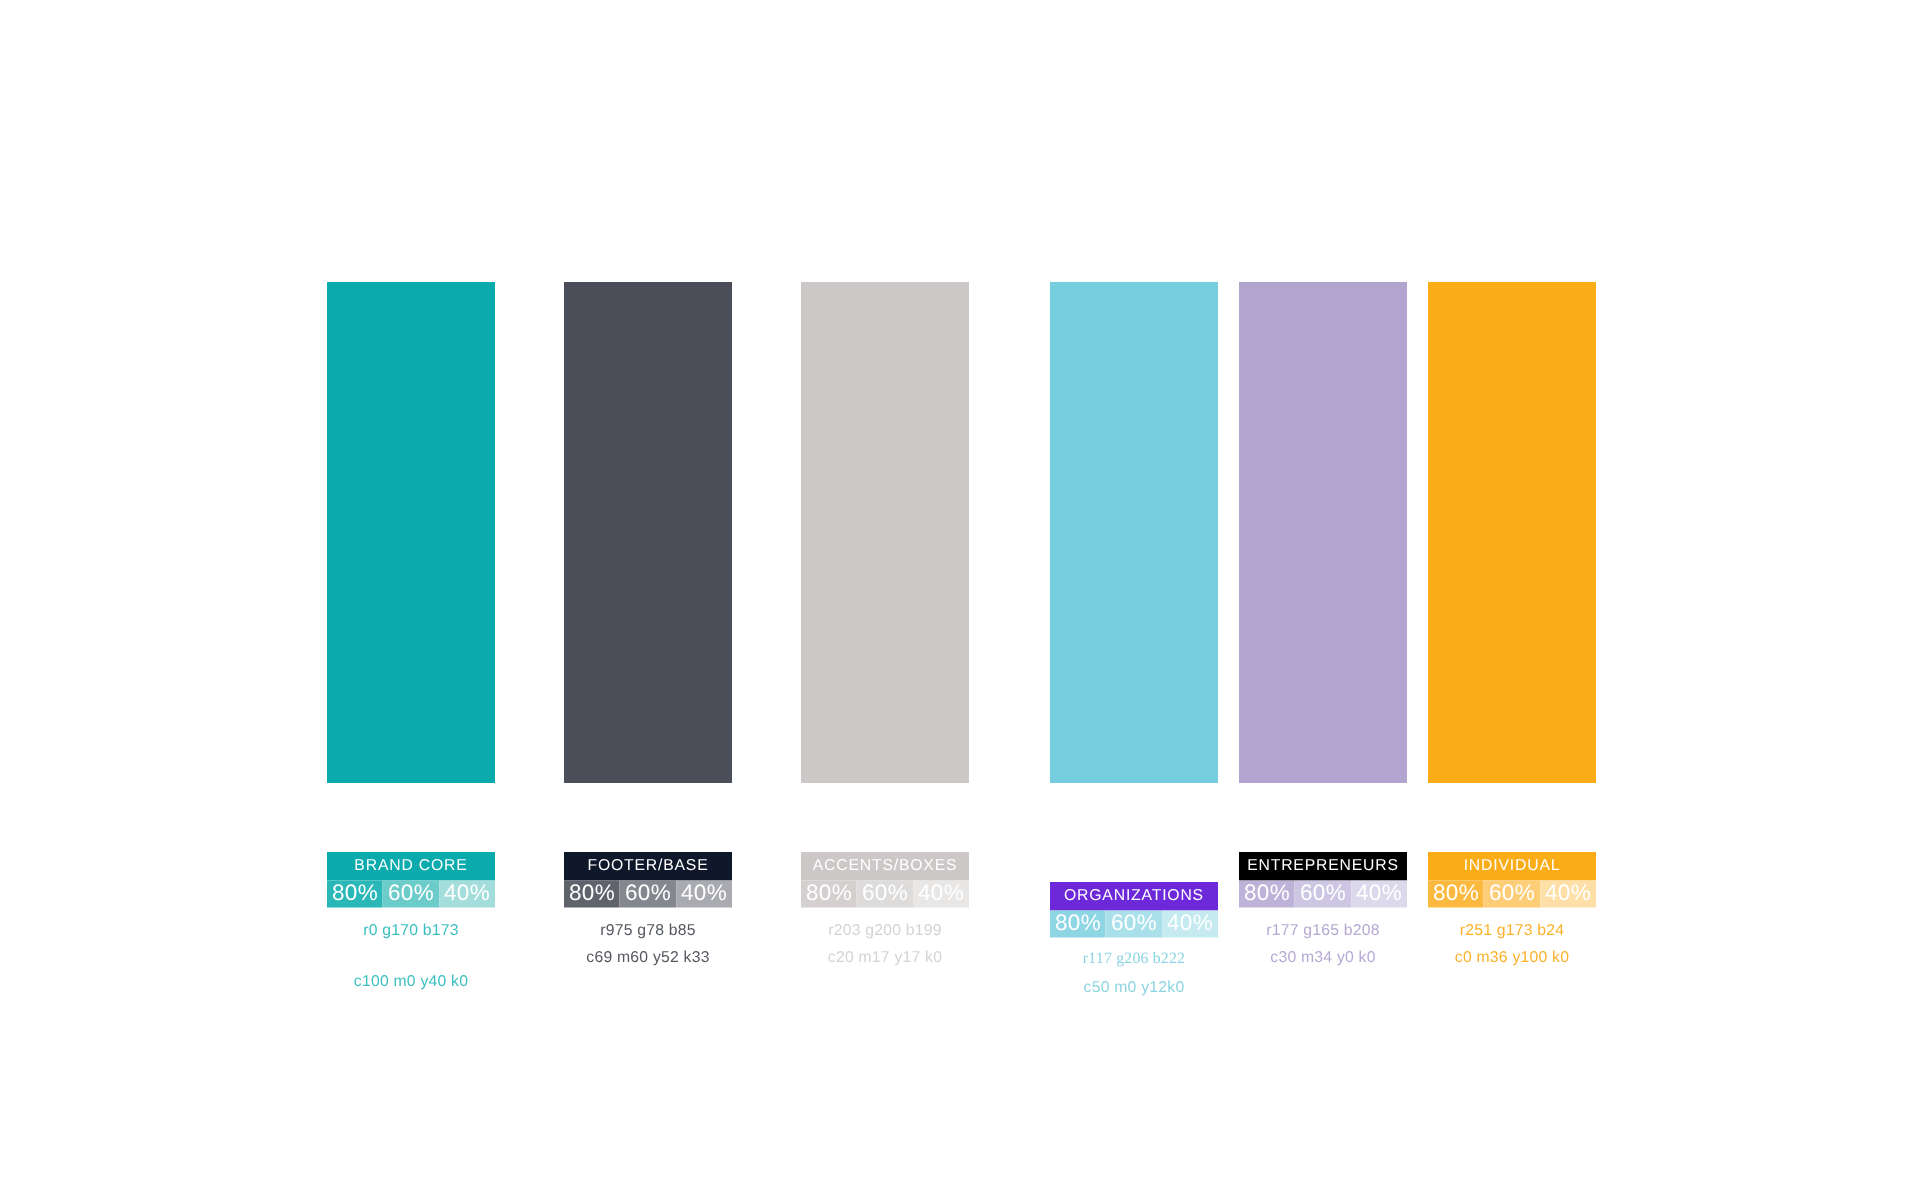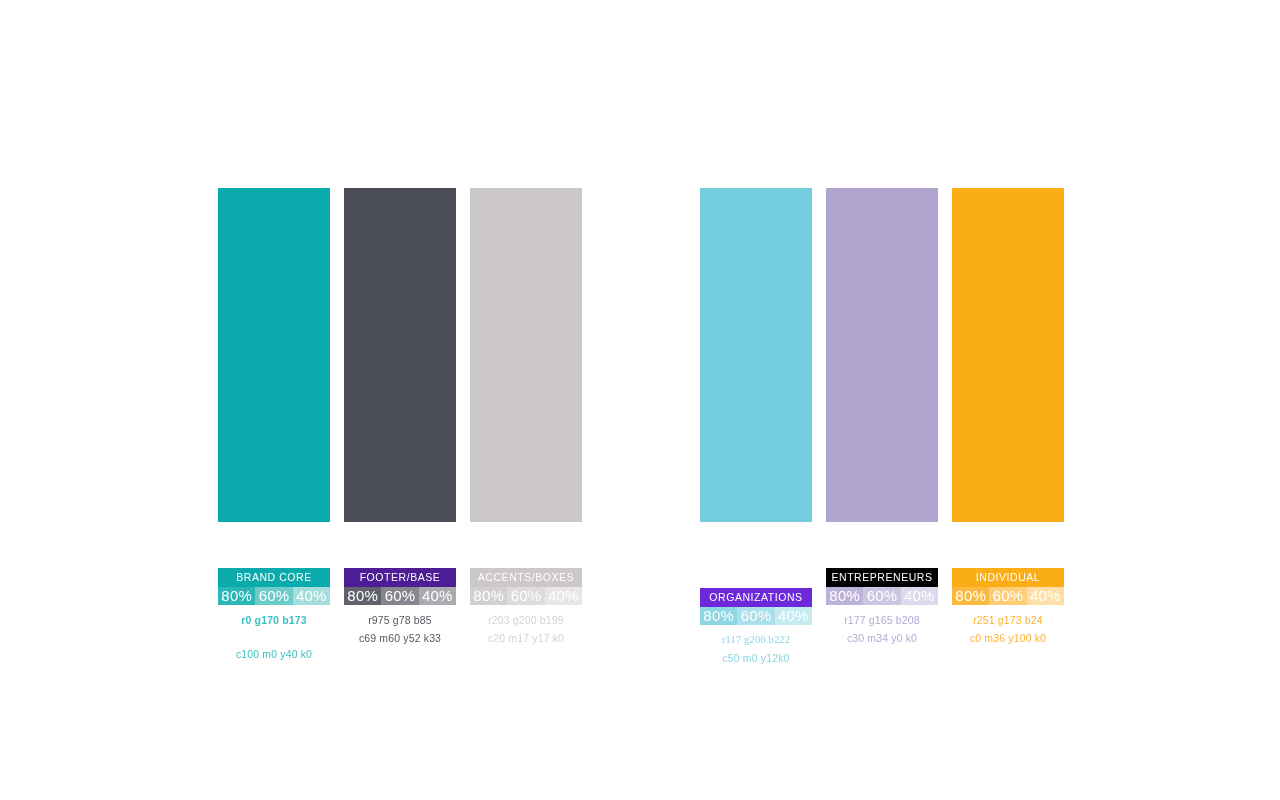--- a/index.html
+++ b/index.html
@@ -21,21 +21,21 @@
     top: 0;
     width: 1280px;
     height: 800px;
   }
 
   .swatch-group {
     position: absolute;
     display: flex;
   }
 
-  #group-primary { left: 218px; top: 188px; }
+  #group-primary { left: 218px; top: 188px; gap: 32px; }
   #group-secondary { left: 700px; top: 188px; }
 
   .swatch-column {
     width: 112px;
     margin-right: 14px;
     display: flex;
     flex-direction: column;
   }
   .swatch-column:last-child { margin-right: 16px; }
 
@@ -102,30 +102,30 @@
       <div class="card-gap"></div>
       <div class="label-card">
         <div class="name-band" style="background: rgb(10, 170, 173);">BRAND CORE</div>
         <div class="tint-band">
           <div class="tint-cell" style="background: rgb(42, 183, 184);">80%</div>
           <div class="tint-cell" style="background: rgb(108, 204, 202);">60%</div>
           <div class="tint-cell" style="background: rgb(164, 222, 220);">40%</div>
         </div>
       </div>
       <div class="value-lines">
-        <div class="value-line" style="color: rgb(60, 191, 191); font-weight: bold;">r0 g170 b173</div>
+        <div class="value-line" style="color: rgb(60, 191, 191);">r0 g170 b173</div>
         <div class="value-line" style="color: rgb(60, 191, 191); margin-top: 16px;">c100 m0 y40 k0</div>
       </div>
     </div>
 
     <div class="swatch-column">
       <div class="color-block" style="background: rgb(75, 78, 88);"></div>
       <div class="card-gap"></div>
       <div class="label-card">
-        <div class="name-band" style="background: #4c1d95;">FOOTER/BASE</div>
+        <div class="name-band" style="background: #0f172a;">FOOTER/BASE</div>
         <div class="tint-band">
           <div class="tint-cell" style="background: rgb(96, 99, 108);">80%</div>
           <div class="tint-cell" style="background: rgb(133, 135, 142);">60%</div>
           <div class="tint-cell" style="background: rgb(170, 171, 176);">40%</div>
         </div>
       </div>
       <div class="value-lines">
         <div class="value-line" style="color: rgb(85, 88, 95);">r975 g78 b85</div>
         <div class="value-line" style="color: rgb(85, 88, 95);">c69 m60 y52 k33</div>
       </div>

